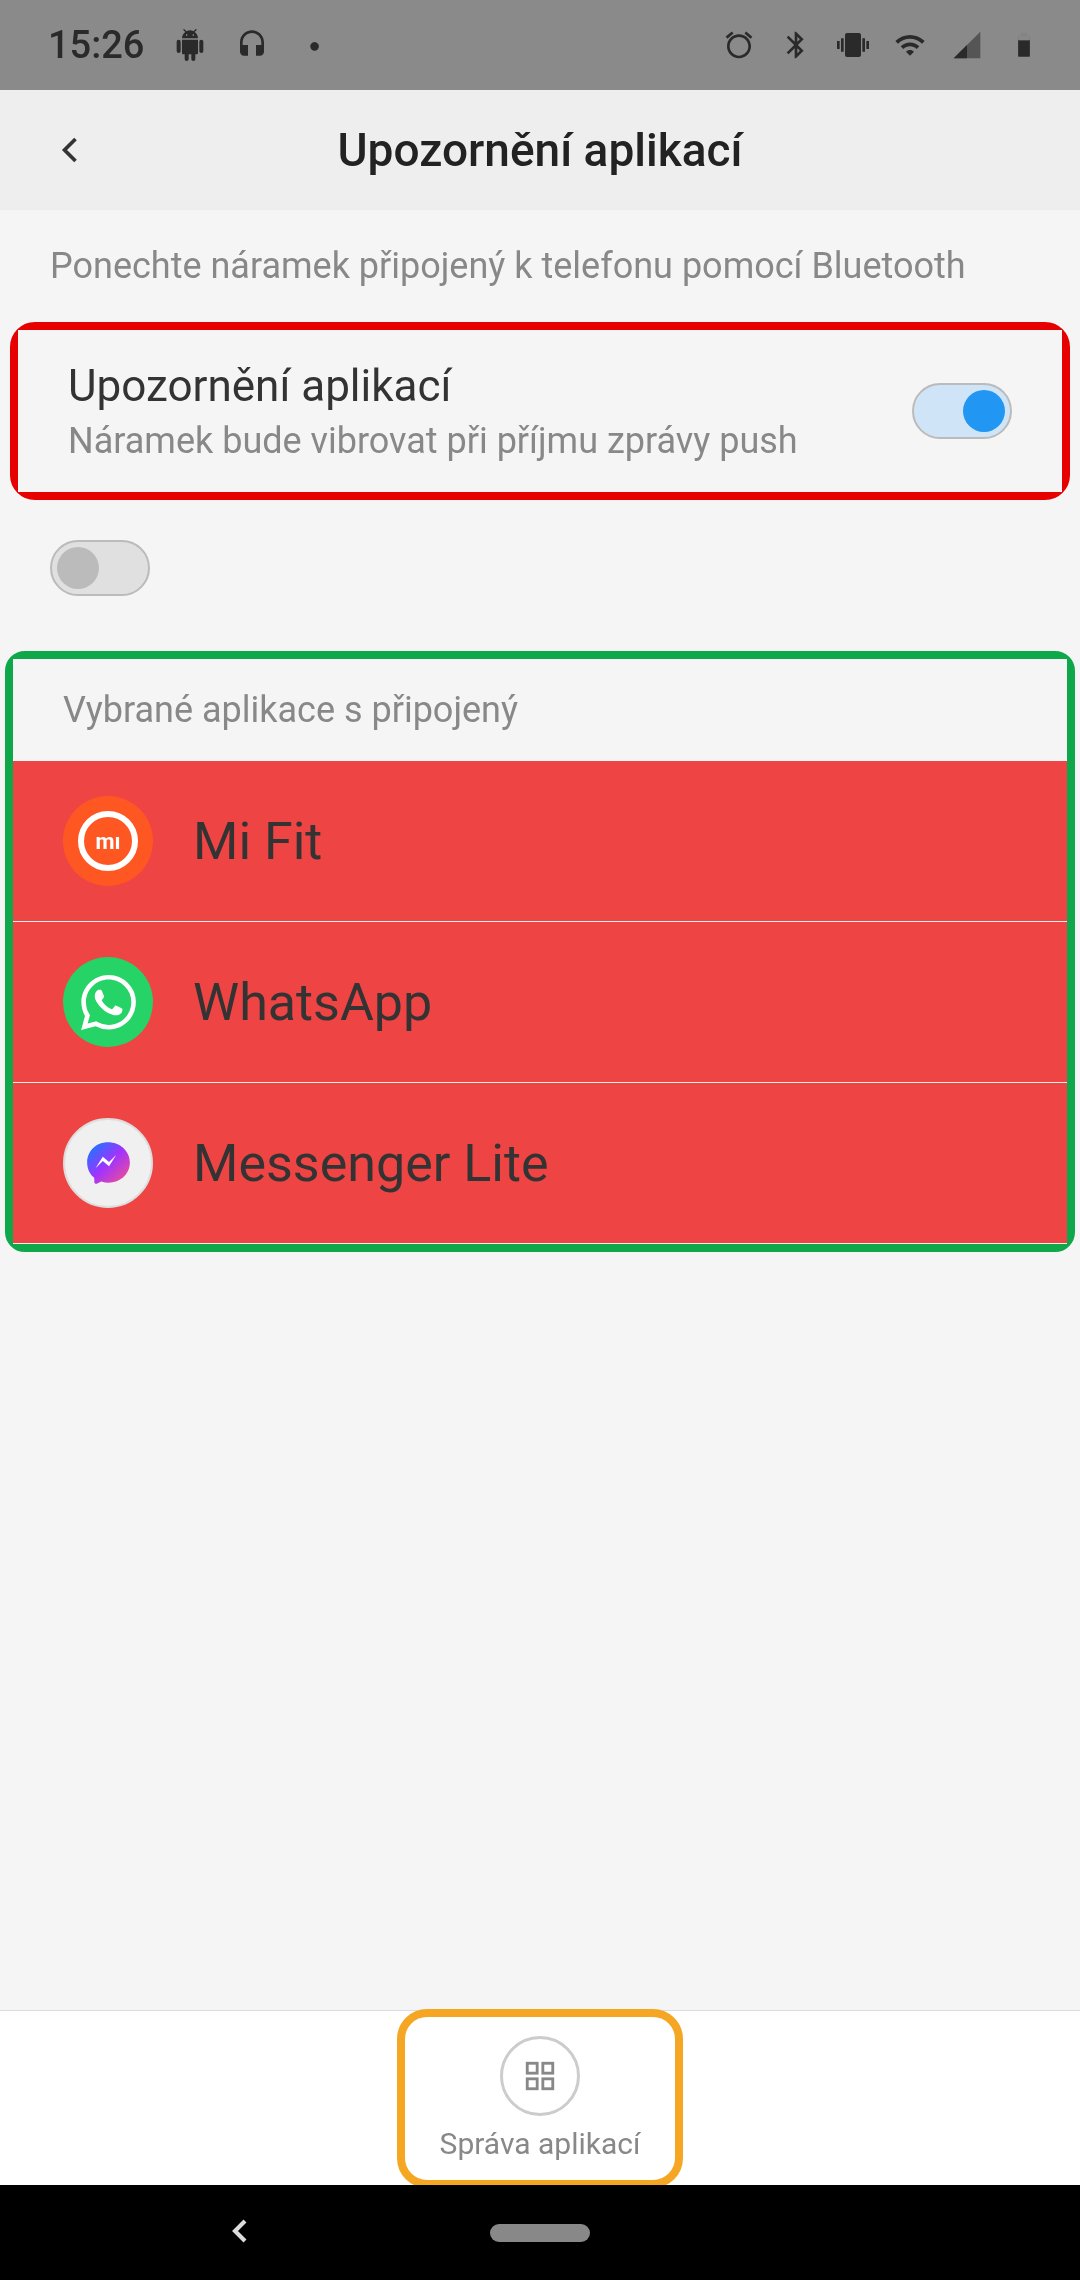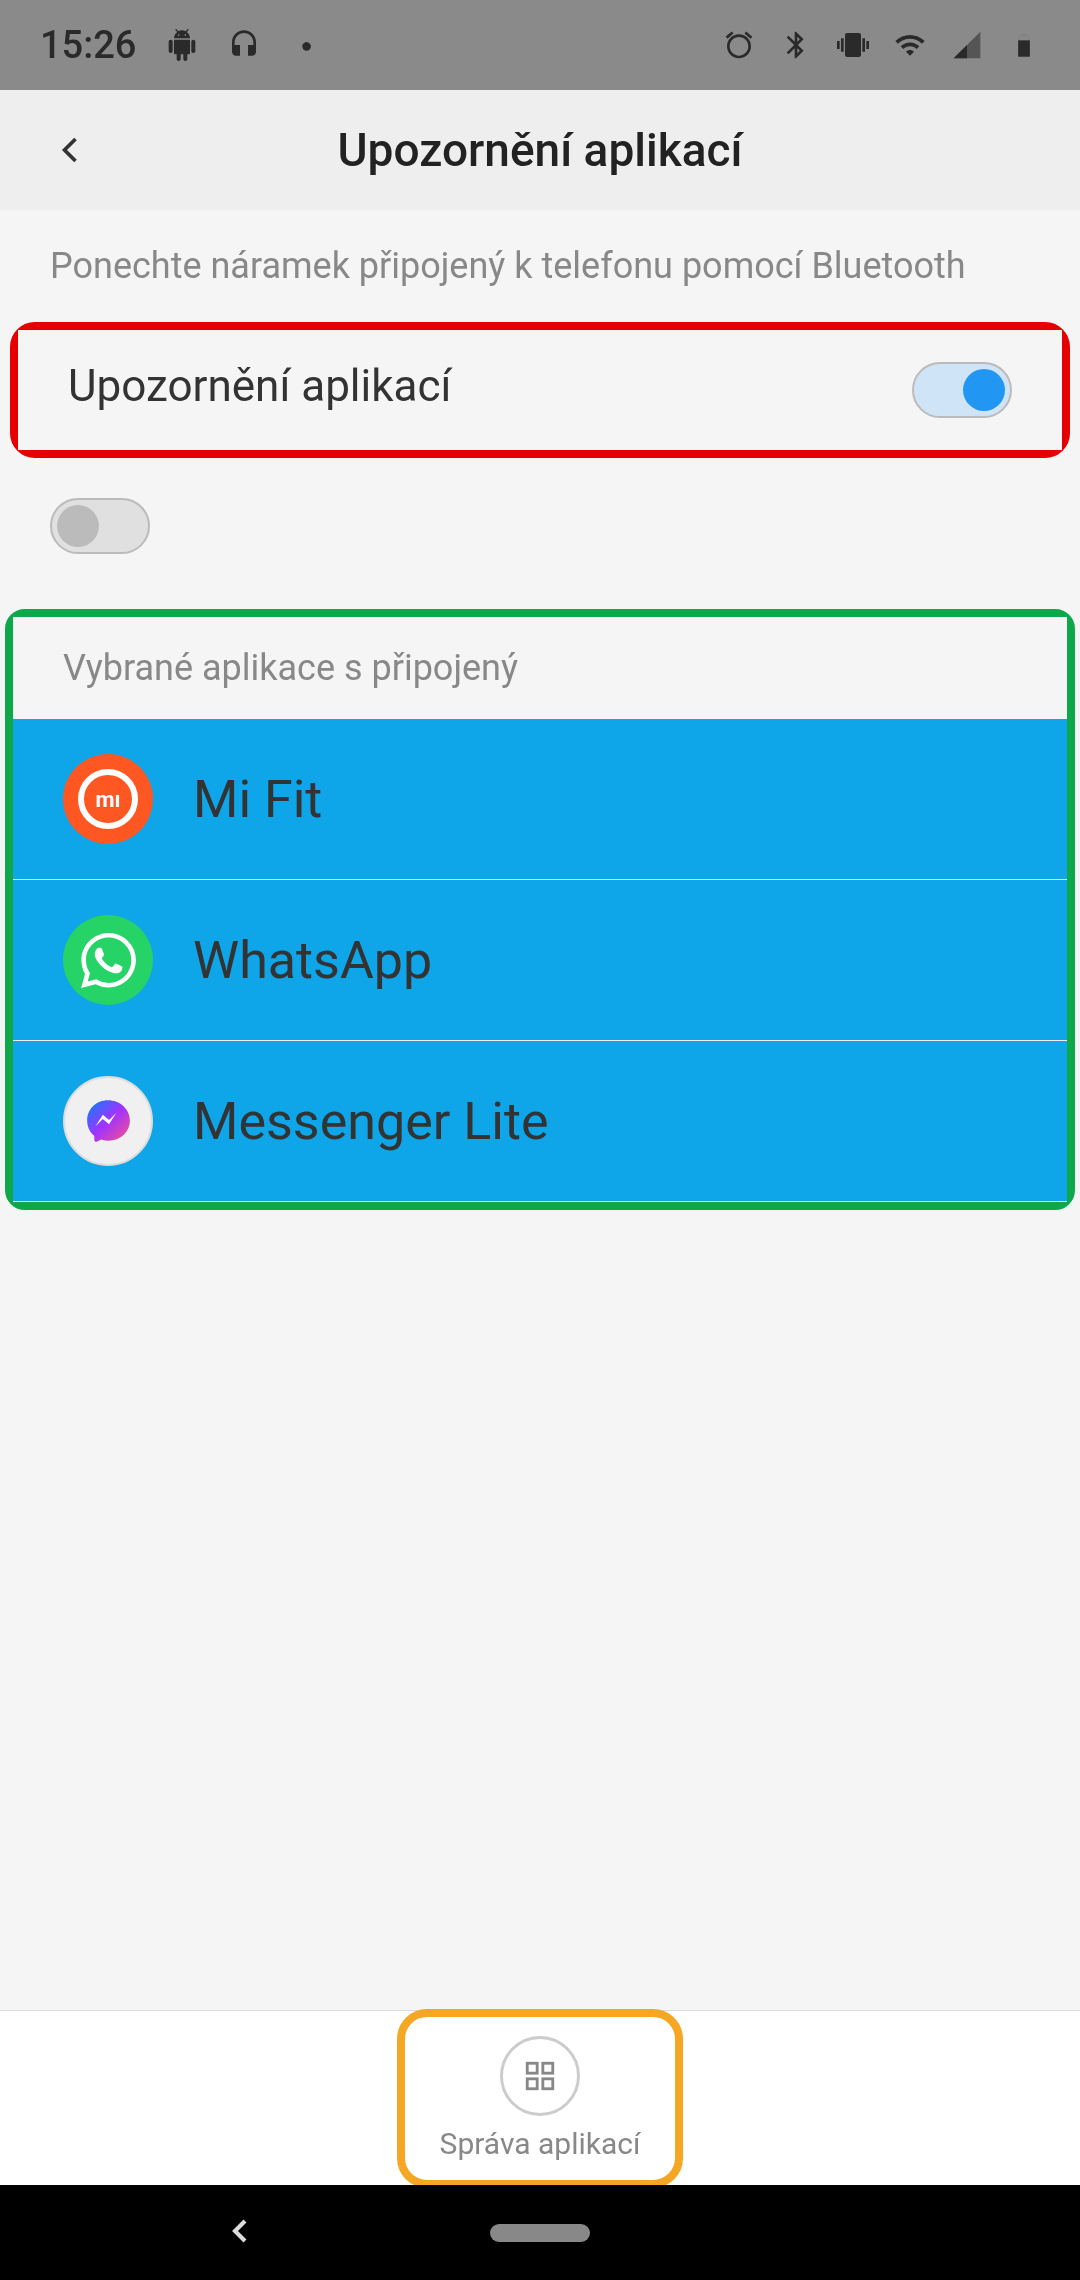--- a/index.html
+++ b/index.html
@@ -29,20 +29,21 @@
     
     .status-left {
       display: flex;
       align-items: center;
       gap: 30px;
     }
     
     .status-time {
       font-size: 38px;
       font-weight: 500;
+      margin-left: 8px;
     }
     
     .status-icon {
       width: 32px;
       height: 32px;
       display: flex;
       align-items: center;
       justify-content: center;
     }
     
@@ -157,21 +158,21 @@
     }
     
     .section-header {
       padding: 30px 50px 30px 50px;
       font-size: 36px;
       color: #888;
       background: #f5f5f5;
     }
     
     .app-list {
-      background: #0ea5e9;
+      background: #ef4444;
     }
     
     .app-row {
       display: flex;
       align-items: center;
       padding: 35px 50px;
       border-bottom: 1px solid #eee;
     }
     
     .app-icon {
@@ -348,20 +349,21 @@
   </div>
   <div class="header-title">Upozornění aplikací</div>
 </div>
 
 <div class="info-text">Ponechte náramek připojený k telefonu pomocí Bluetooth</div>
 
 <div class="highlight-red">
   <div class="setting-row">
     <div class="setting-text">
       <div class="setting-title">Upozornění aplikací</div>
+      <div class="setting-subtitle">Náramek bude vibrovat při příjmu zprávy push</div>
     </div>
     <div class="toggle on">
       <div class="toggle-knob"></div>
     </div>
   </div>
 </div>
 
 <div class="setting-row row-single">
   <div class="toggle off">
     <div class="toggle-knob"></div>

